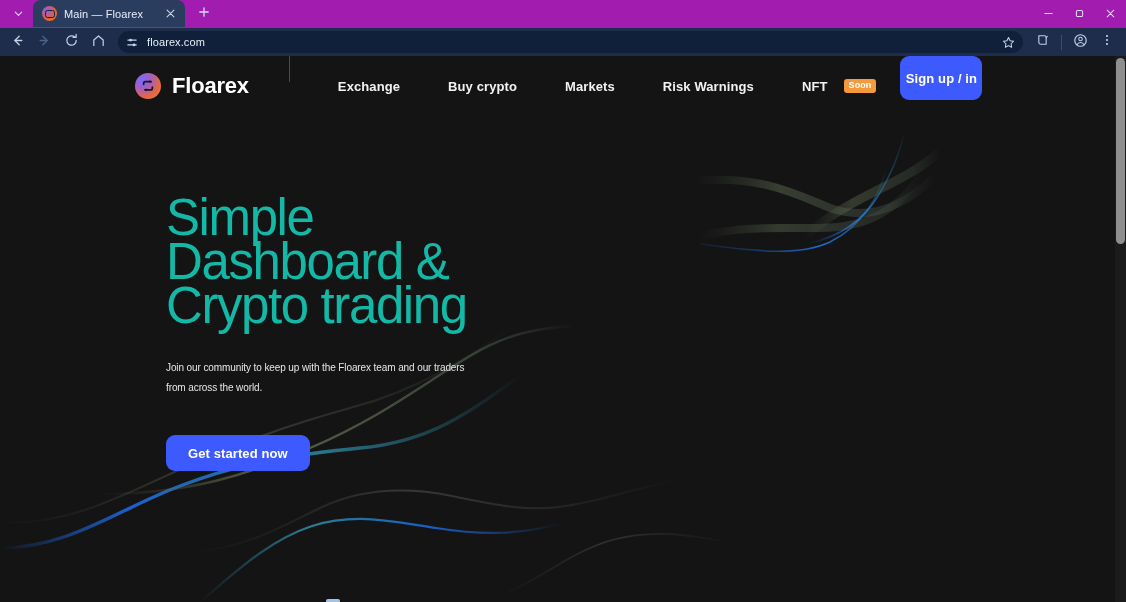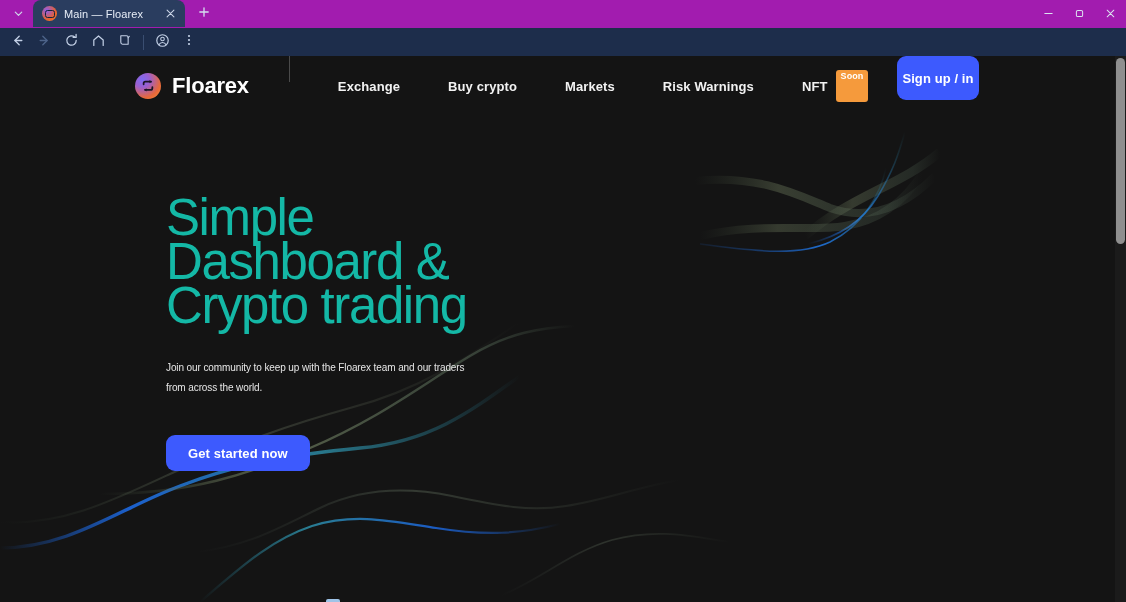--- a/index.html
+++ b/index.html
@@ -261,23 +261,24 @@
     align-items: center;
     gap: 8px;
   }
 
   .badge-soon {
     background: #f59a3c;
     color: #ffffff;
     font-size: 9px;
     font-weight: bold;
     border-radius: 3px;
-    padding: 2px 5px 21px;
+    padding: 2px 5px 3px;
     letter-spacing: .1px;
     line-height: 1;
+    margin-left: 8px;
   }
 
   .signup-btn {
     margin-left: auto;
     margin-right: 136px;
     background: #3d5afe;
     color: #ffffff;
     font-size: 13px;
     font-weight: bold;
     border: none;
@@ -454,20 +455,35 @@
     </div>
 
     <div class="tbtn">
       <span>
         <svg width="15" height="15" viewBox="0 0 16 16">
             <path d="M3 13.2V7.4L8 3.2l5 4.2v5.8" stroke="currentColor" stroke-width="1.3" fill="none" stroke-linecap="round" stroke-linejoin="round"></path>
           </svg>
       </span>
     </div>
 
+    <div class="omnibox">
+      <span class="omni-icon">
+        <svg width="13" height="13" viewBox="0 0 14 14">
+          <path d="M2 4.4h9M2 9.6h9" stroke="currentColor" stroke-width="1.2" stroke-linecap="round"></path>
+          <circle cx="5" cy="4.4" r="1.5" fill="currentColor"></circle>
+          <circle cx="8.6" cy="9.6" r="1.5" fill="currentColor"></circle>
+        </svg>
+      </span>
+      <span class="omni-url" title="Search or type URL">floarex.com</span>
+      <span class="omni-star">
+        <svg width="13" height="13" viewBox="0 0 14 14">
+            <path d="M7 1.6l1.7 3.5 3.8.55-2.75 2.7.65 3.8L7 10.35 3.6 12.15l.65-3.8L1.5 5.65l3.8-.55z" stroke="currentColor" stroke-width="1.1" fill="none" stroke-linejoin="round"></path>
+          </svg>
+      </span>
+    </div>
 
     <div class="tbtn">
       <span>
         <svg width="14" height="14" viewBox="0 0 16 16">
           <path d="M3.2 3.2h6.4c1.2 0 2 .9 2 2.1v7.5H5.2c-1.2 0-2-.9-2-2.1z" stroke="currentColor" stroke-width="1.25" fill="none" stroke-linejoin="round"></path>
           <path d="M11.6 5.4l1.3-1.6" stroke="currentColor" stroke-width="1.25" stroke-linecap="round"></path>
         </svg>
       </span>
     </div>
 

